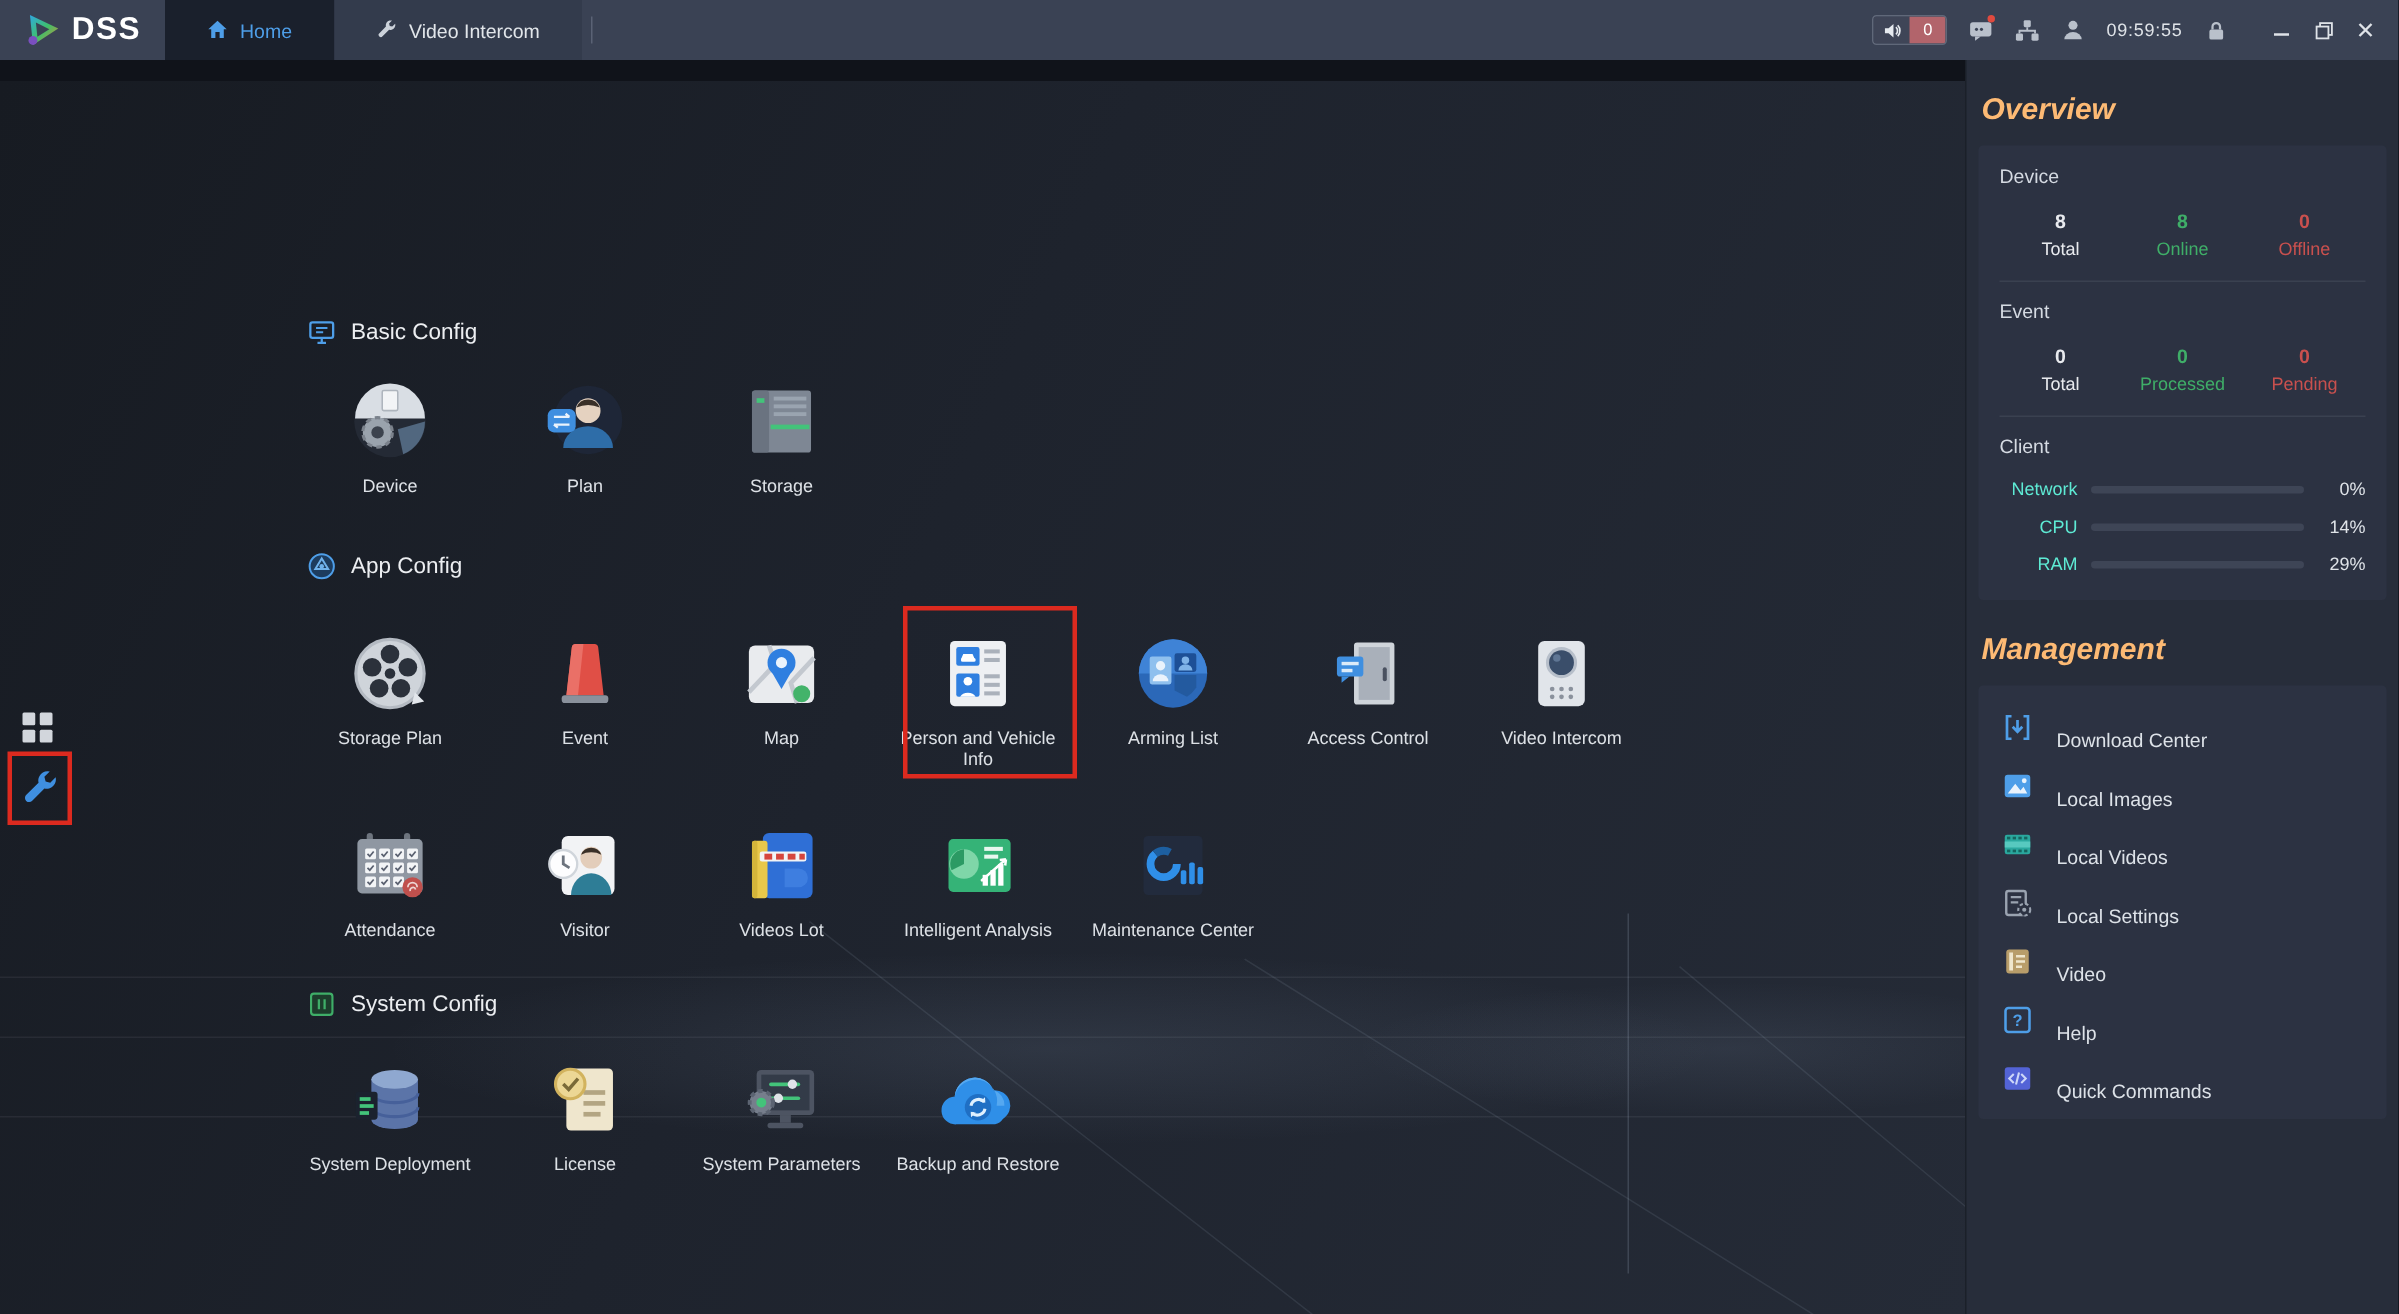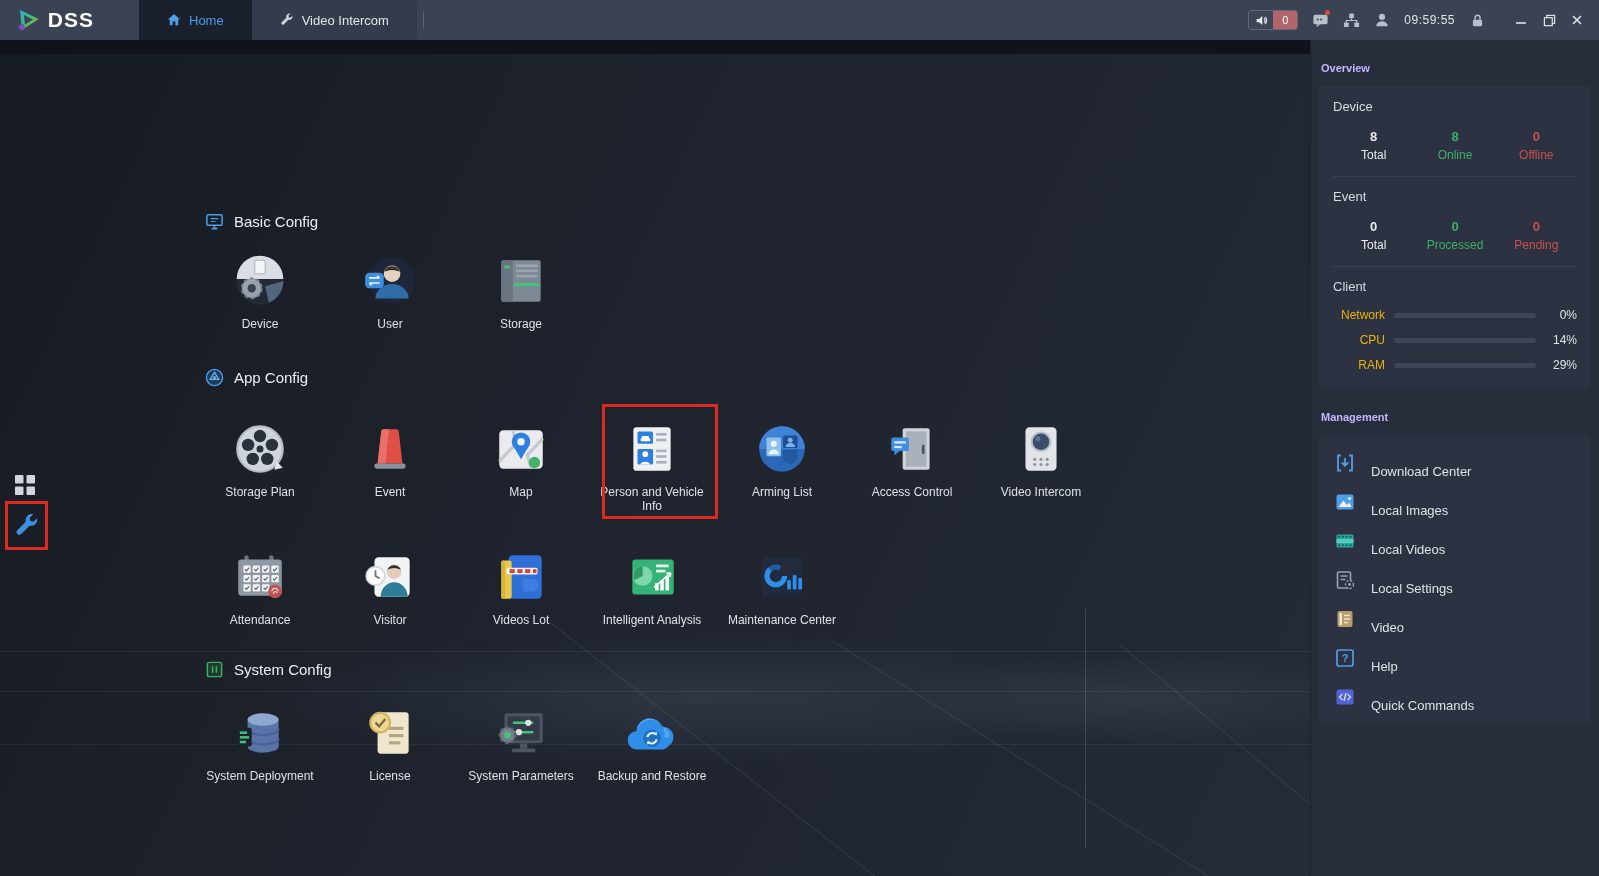--- a/index.html
+++ b/index.html
@@ -6,21 +6,21 @@
   html,body { width:1599px; height:876px; overflow:hidden; background:#10131a;
     font-family:"Liberation Sans", sans-serif; }
   #app { position:relative; width:1599px; height:876px; overflow:hidden; }
 
   
   .topbar { position:absolute; left:0; top:0; width:1599px; height:40px;
     background:#3a4254; display:flex; align-items:stretch; z-index:30; }
   .logo { display:flex; align-items:center; gap:6px; padding:0 16px; width:110px; }
   .logo-text { color:#fff; font-size:21px; font-weight:bold; letter-spacing:1px; }
   .tab { display:flex; align-items:center; gap:8px; padding:0 28px; font-size:13px; cursor:pointer; }
-  .tab.active { background:#1a202c; color:#4e9ee8;margin-left:29px; }
+  .tab.active { background:#1a202c; color:#4e9ee8; }
   .tab.inactive { background:#333b4c; color:#e2e6ea; }
   .tab-sep { width:1px; height:18px; background:#5a6275; align-self:center; margin-left:6px; }
   .topbar-right { position:absolute; right:8px; top:0; height:40px; display:flex; align-items:center; gap:13px; }
   .sound-widget { display:flex; height:20px; border:1px solid #606879; border-radius:3px; overflow:hidden; }
   .sound-cell-l { width:24px; background:#3f4557; display:flex; align-items:center; justify-content:center; }
   .sound-cell-r { width:24px; background:#b2646b; color:#fff; font-size:11px;
     display:flex; align-items:center; justify-content:center; }
   .tb-ic { position:relative; width:18px; height:18px; display:flex; align-items:center; justify-content:center; }
   .red-dot { position:absolute; right:-1px; top:-1px; width:5px; height:5px; border-radius:50%; background:#e04a3f; }
   .tb-time { color:#dfe3e8; font-size:12px; letter-spacing:.5px; }
@@ -49,34 +49,34 @@
     border:3px solid #dc2a1f; display:flex; align-items:center; justify-content:center; cursor:pointer; }
   .pvi-frame { position:absolute; left:602px; top:350px; width:116px; height:115px;
     border:3px solid #dc2a1f; pointer-events:none; z-index:5; }
 
   .hscroll-thumb { position:absolute; left:138px; bottom:1px; width:23px; height:5px;
     background:#9aa0a8; border-radius:2px; }
 
   
   .rpanel { position:absolute; left:1310px; top:40px; width:289px; height:836px;
     background:#272d3a; border-left:1px solid #1b2029; }
-  .rp-title { margin:22px 0 0 10px; color:#c4b5fd; font-size:11px; font-weight:bold; }
+  .rp-title { margin:22px 0 0 10px; color:#fdba74; font-size:20px; font-weight:bold;font-style:italic; }
   .rp-card { margin:12px 8px 0 8px; background:#2c3242; border-radius:3px; padding:13px 14px; }
   .rp-subhead { color:#d5dae2; font-size:13px; }
   .stat-row { display:flex; margin-top:15px; margin-bottom:4px; }
   .stat { flex:1; text-align:center; }
   .stat .v { font-size:13px; font-weight:bold; }
   .stat .l { font-size:12px; margin-top:4px; }
   .tone-plain .v, .tone-plain .l { color:#e8eaee; }
   .tone-green .v, .tone-green .l { color:#3fae68; }
   .tone-red .v, .tone-red .l { color:#c9504e; }
   .rp-div { height:1px; background:#3a4150; margin:14px 0 12px 0; }
   .meters { margin-top:14px; display:flex; flex-direction:column; gap:11px; padding-bottom:4px; }
   .meter { display:flex; align-items:center; gap:9px; }
-  .meter .ml { width:52px; text-align:right; color:#eab308; font-size:12px; }
+  .meter .ml { width:52px; text-align:right; color:#5eead4; font-size:12px; }
   .meter .track { flex:1; height:5px; background:#3e4556; border-radius:3px; overflow:hidden; }
   .meter .fill { height:5px; background:#3fae68; border-radius:3px; }
   .meter .mp { width:32px; text-align:right; color:#dfe3e8; font-size:12px; }
   .mg-card { margin:12px 8px 0 8px; background:#2c3242; border-radius:3px; padding:8px 0; }
   .mg-item { display:flex; align-items:center; gap:16px; height:39px; padding:0 16px; cursor:pointer; }
   .mg-item .mg-lbl { color:#dde2e8; font-size:13px;margin-top:17px; }
   .mg-ic { width:20px; height:20px; display:flex; align-items:center; justify-content:center; }
 </style>
 </head>
 <body>
@@ -229,21 +229,21 @@
       <div class="ic">
         <svg width="58" height="58" viewBox="0 0 56 56">
           <circle cx="30" cy="27" r="22" fill="#1e2637"></circle>
           <circle cx="30" cy="21" r="8" fill="#e5d2c0"></circle>
           <path d="M22.5 19 a8 8 0 0 1 15 0 a14 10 0 0 0 -15 0 Z" fill="#3a3028"></path>
           <path d="M14 45 a16 14 0 0 1 32 0 Z" fill="#2e6da8"></path>
           <rect x="4" y="20" width="18" height="15" rx="4" fill="#3f8fe0"></rect>
           <path d="M8 25 H18 M18 25 l-2.5-2 M18 30 H8 M8 30 l2.5 2" stroke="#eaf3fc" stroke-width="1.5" fill="none"></path>
         </svg>
       </div>
-      <div class="lbl">User</div>
+      <div class="lbl">Plan</div>
     </div>
 
     <div class="tile" style="left:456px; top:198px">
       <div class="ic">
         <svg width="58" height="58" viewBox="0 0 56 56">
           <rect x="9" y="8" width="38" height="40" rx="2" fill="#7e8794"></rect>
           <rect x="9" y="8" width="11" height="40" rx="2" fill="#6a7380"></rect>
           <rect x="12" y="13" width="5" height="3" fill="#43c37a"></rect>
           <rect x="23" y="12" width="21" height="2.5" fill="#9aa4b0"></rect>
           <rect x="23" y="17" width="21" height="2.5" fill="#9aa4b0"></rect>

